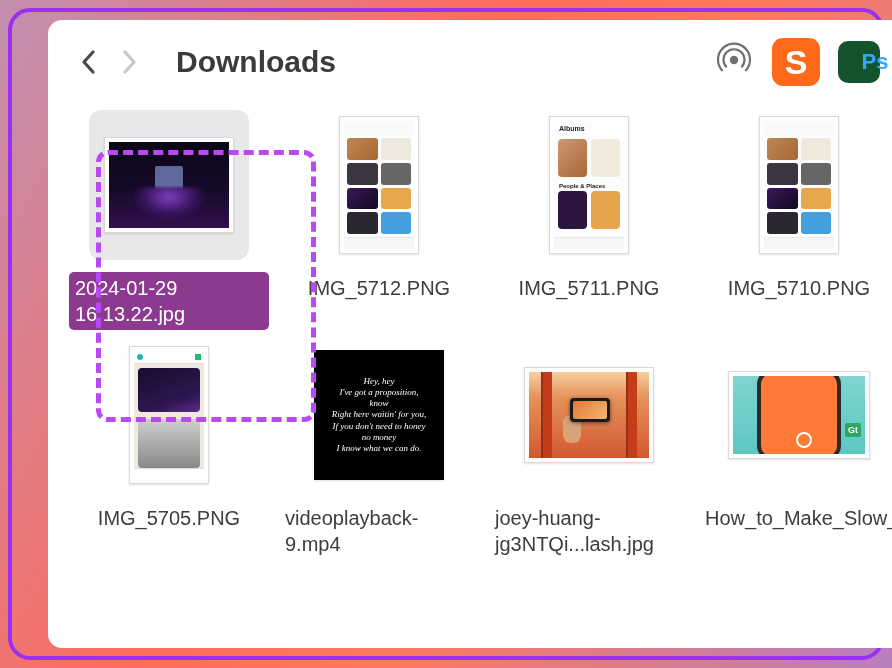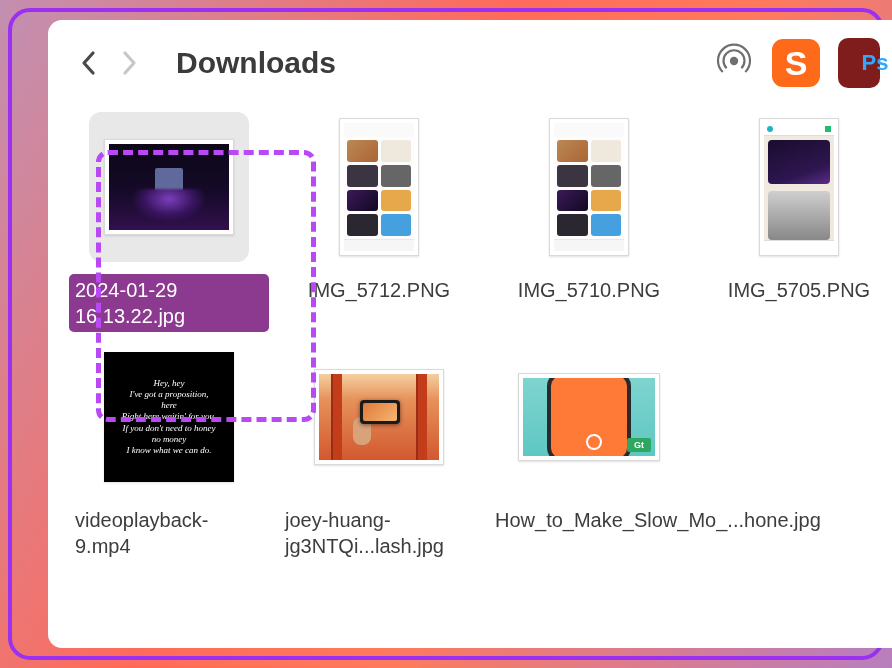--- a/index.html
+++ b/index.html
@@ -47,21 +47,21 @@
     flex: 1;
   }
   .toolbar-icons { display: flex; align-items: center; gap: 18px; }
   .airdrop-icon { color: #6f6f6f; }
   .app-icon {
     width: 48px; height: 48px; border-radius: 11px;
     display: flex; align-items: center; justify-content: center;
     font-weight: 700;
   }
   .app-icon.s { background: #ff6a1a; color: #fff; font-size: 34px; }
-  .app-icon.ps { background: #7f1d1d; color: #31a8ff; font-size: 22px; width: 42px; height: 50px; border-radius: 10px; margin-right: -4px; padding-left: 32px; }
+  .app-icon.ps { background: #14532d; color: #31a8ff; font-size: 22px; width: 42px; height: 42px; border-radius: 10px; margin-right: -4px; padding-left: 32px; }
 
   .file-grid {
     display: grid;
     grid-template-columns: repeat(4, 1fr);
     gap: 10px 0px;
     padding: 10px 2px 0 16px;
     align-items: start;
     justify-items: center;
   }
   .file-item {
@@ -179,21 +179,21 @@
   .t-torii .phone{position:absolute; left:34%; top:30%; width:40px; height:24px; background:#1a1a1a; border-radius:4px; box-shadow:0 1px 4px rgba(0,0,0,.5);}
   .t-torii .phone::after{content:"";position:absolute;inset:3px;background:linear-gradient(135deg,#e07a3a,#f5b572);border-radius:2px;}
   .t-torii .hand{position:absolute;left:28%;top:50%;width:18px;height:28px;background:#d9a37a;border-radius:8px}
 
   .t-slowmo { background: linear-gradient(180deg,#7fd4cf 0%, #5ec7c2 100%); position: relative; }
   .t-slowmo .device {
     position: absolute; left: 18%; right: 18%; top: -6px; bottom: -6px;
     background: #ff7a36; border-radius: 14px; border: 4px solid #2a2a2a;
   }
   .t-slowmo .device::after{content:"";position:absolute;left:46%;bottom:8px;width:12px;height:12px;border:2px solid #fff;border-radius:50%}
-  .t-slowmo .gt{position:absolute;right:4px;bottom:4px;width:24px;height:14px;background:#2ea860;color:#fff;font-size:9px;font-weight:700;display:flex;align-items:center;justify-content:center;border-radius:2px;font-style:normal}
+  .t-slowmo .gt{position:absolute;right:4px;bottom:17px;width:16px;height:14px;background:#2ea860;color:#fff;font-size:9px;font-weight:700;display:flex;align-items:center;justify-content:center;border-radius:2px;font-style:normal}
 </style>
 </head>
 <body>
 
 <div class="outer-border">
   <div class="window">
 
     <div class="toolbar">
       <div class="nav-arrow">
         <svg width="18" height="28" viewBox="0 0 18 28" fill="none" stroke="currentColor" stroke-width="3.2" stroke-linecap="round" stroke-linejoin="round">
@@ -250,20 +250,40 @@
               <div class="cell c7"></div>
                   <div class="cell c8"></div>
             </div>
             <div class="ftr"></div>
           </div>
             </div>
         </div>
         <div class="fname">IMG_5712.PNG</div>
       </div>
 
+      <div class="file-item">
+        <div class="thumb-outer">
+          <div class="thumb-frame portrait">
+              <div class="thumb-content t-albums">
+            <div class="hdr">Albums</div>
+            <div class="row">
+                  <div class="tile a1"></div>
+                  <div class="tile a2"></div>
+                </div>
+            <div class="lbl">People &amp; Places</div>
+            <div class="row">
+                  <div class="tile a3"></div>
+                  <div class="tile a4"></div>
+                </div>
+            <div class="ftr"></div>
+          </div>
+            </div>
+        </div>
+        <div class="fname">IMG_5711.PNG</div>
+      </div>
 
       <div class="file-item">
         <div class="thumb-outer">
           <div class="thumb-frame portrait">
               <div class="thumb-content t-phone-grid">
             <div class="hdr"></div>
             <div class="body">
               <div class="cell c1"></div>
                   <div class="cell c2"></div>
               <div class="cell c3"></div>
@@ -296,21 +316,21 @@
         </div>
         <div class="fname">IMG_5705.PNG</div>
       </div>
 
       <div class="file-item">
         <div class="thumb-outer">
           <div class="thumb-frame square">
               <div class="thumb-content t-video">
             <div>Hey, hey</div>
             <div>I've got a proposition,</div>
-            <div>here</div>
+            <div>know</div>
             <div>Right here waitin' for you,</div>
             <div>If you don't need to honey</div>
             <div>no money</div>
             <div>I know what we can do.</div>
           </div>
             </div>
         </div>
         <div class="fname">videoplayback-9.mp4</div>
       </div>
 

